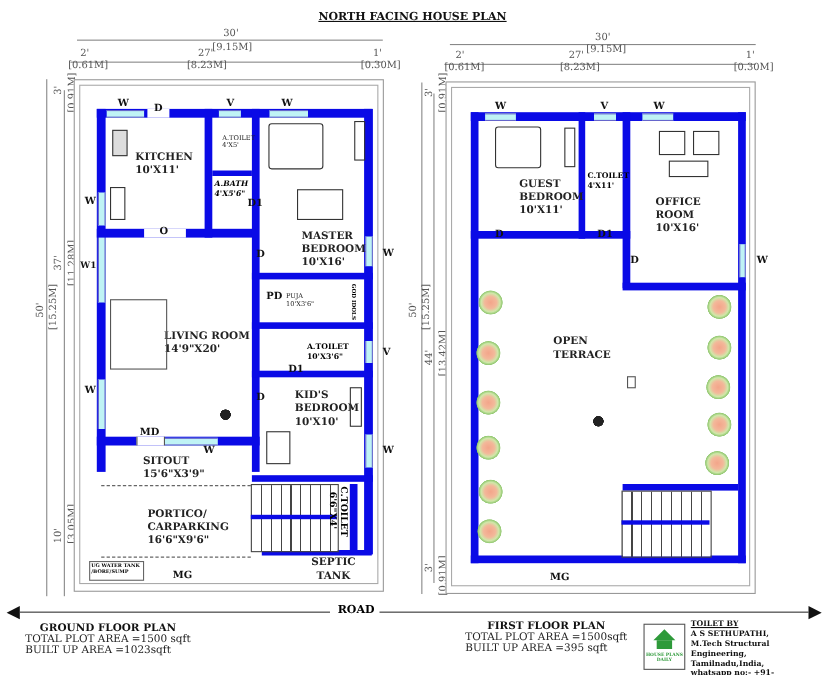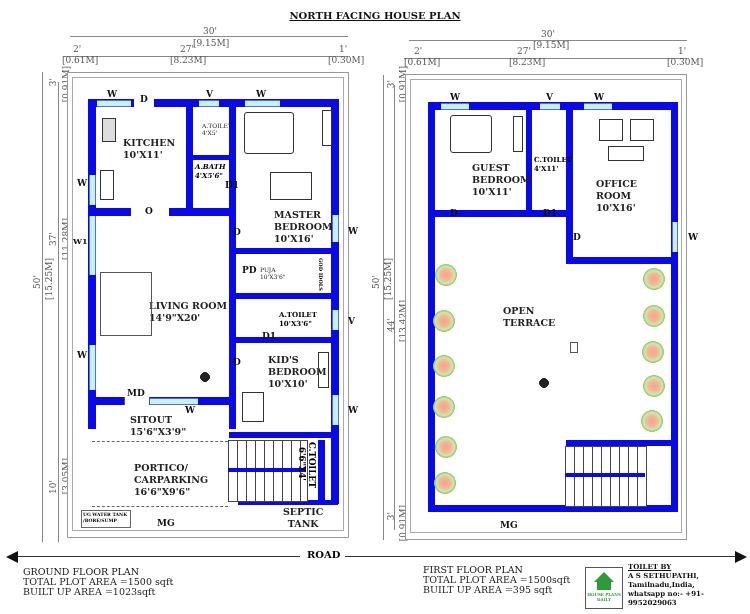--- a/index.html
+++ b/index.html
@@ -14,21 +14,21 @@
   .wall{background:#0a0ae6;}
   .win{background:#bff3f5;border-top:1px solid #66c;border-bottom:1px solid #66c;}
   .winv{background:#bff3f5;border-left:1px solid #66c;border-right:1px solid #66c;}
   .room{font-weight:bold;font-size:9.5px;color:#222;line-height:12px;white-space:nowrap;}
   .lbl{font-weight:bold;font-size:9px;color:#111;}
   .small{font-size:6px;color:#222;line-height:7px;white-space:nowrap;}
   .stairs{background:repeating-linear-gradient(90deg,#fff 0,#fff 8px,#444 8px,#444 9px);border:1px solid #444;}
   .dash{border-top:1px dashed #666;}
   .plant{width:22px;height:22px;border-radius:50%;background:radial-gradient(circle,#f3a58a 0,#f3b89a 35%,#cfe8a9 55%,#8bc46a 70%,transparent 72%);}
   .compass{width:22px;height:22px;border-radius:50%;background:radial-gradient(circle,#222 0,#222 30%,transparent 32%);}
-  .foot-title{font-weight:normal;font-size:9.5px;color:#111;}
+  .foot-title{font-weight:bold;font-size:9.5px;color:#111;text-align:center;}
   .foot-text{font-size:9.5px;color:#222;line-height:10px;}
   .credit{font-size:7px;font-weight:bold;color:#111;line-height:9px;}
 </style>
 </head>
 <body>
 
 <div class="abs title">NORTH FACING HOUSE PLAN</div>
 
 <div>
 
@@ -292,16 +292,17 @@
 
 <div class="abs" style="left:585px;top:567px;width:36px;height:40px;border:1px solid #555;background:#fff;text-align:center;">
   <div style="margin:4px auto 0;width:0;height:0;border-left:10px solid transparent;border-right:10px solid transparent;border-bottom:10px solid #2e9a3a;"></div>
   <div style="margin:0 auto;width:14px;height:8px;background:#2e9a3a;"></div>
   <div style="font-size:4px;font-weight:bold;color:#2e9a3a;line-height:5px;margin-top:2px;">HOUSE PLANS</div>
   <div style="font-size:4px;font-weight:bold;color:#2e9a3a;line-height:5px;">DAILY</div>
 </div>
 <div class="abs credit" style="left:628px;top:562px;">
   <div style="text-decoration:underline;">TOILET BY</div>
   <div>A S SETHUPATHI,</div>
+  <div>M.Tech Structural Engineering,</div>
   <div>Tamilnadu,India,</div>
   <div>whatsapp no:- +91-9952029063</div>
 
 </div>
 
 </body></html>

